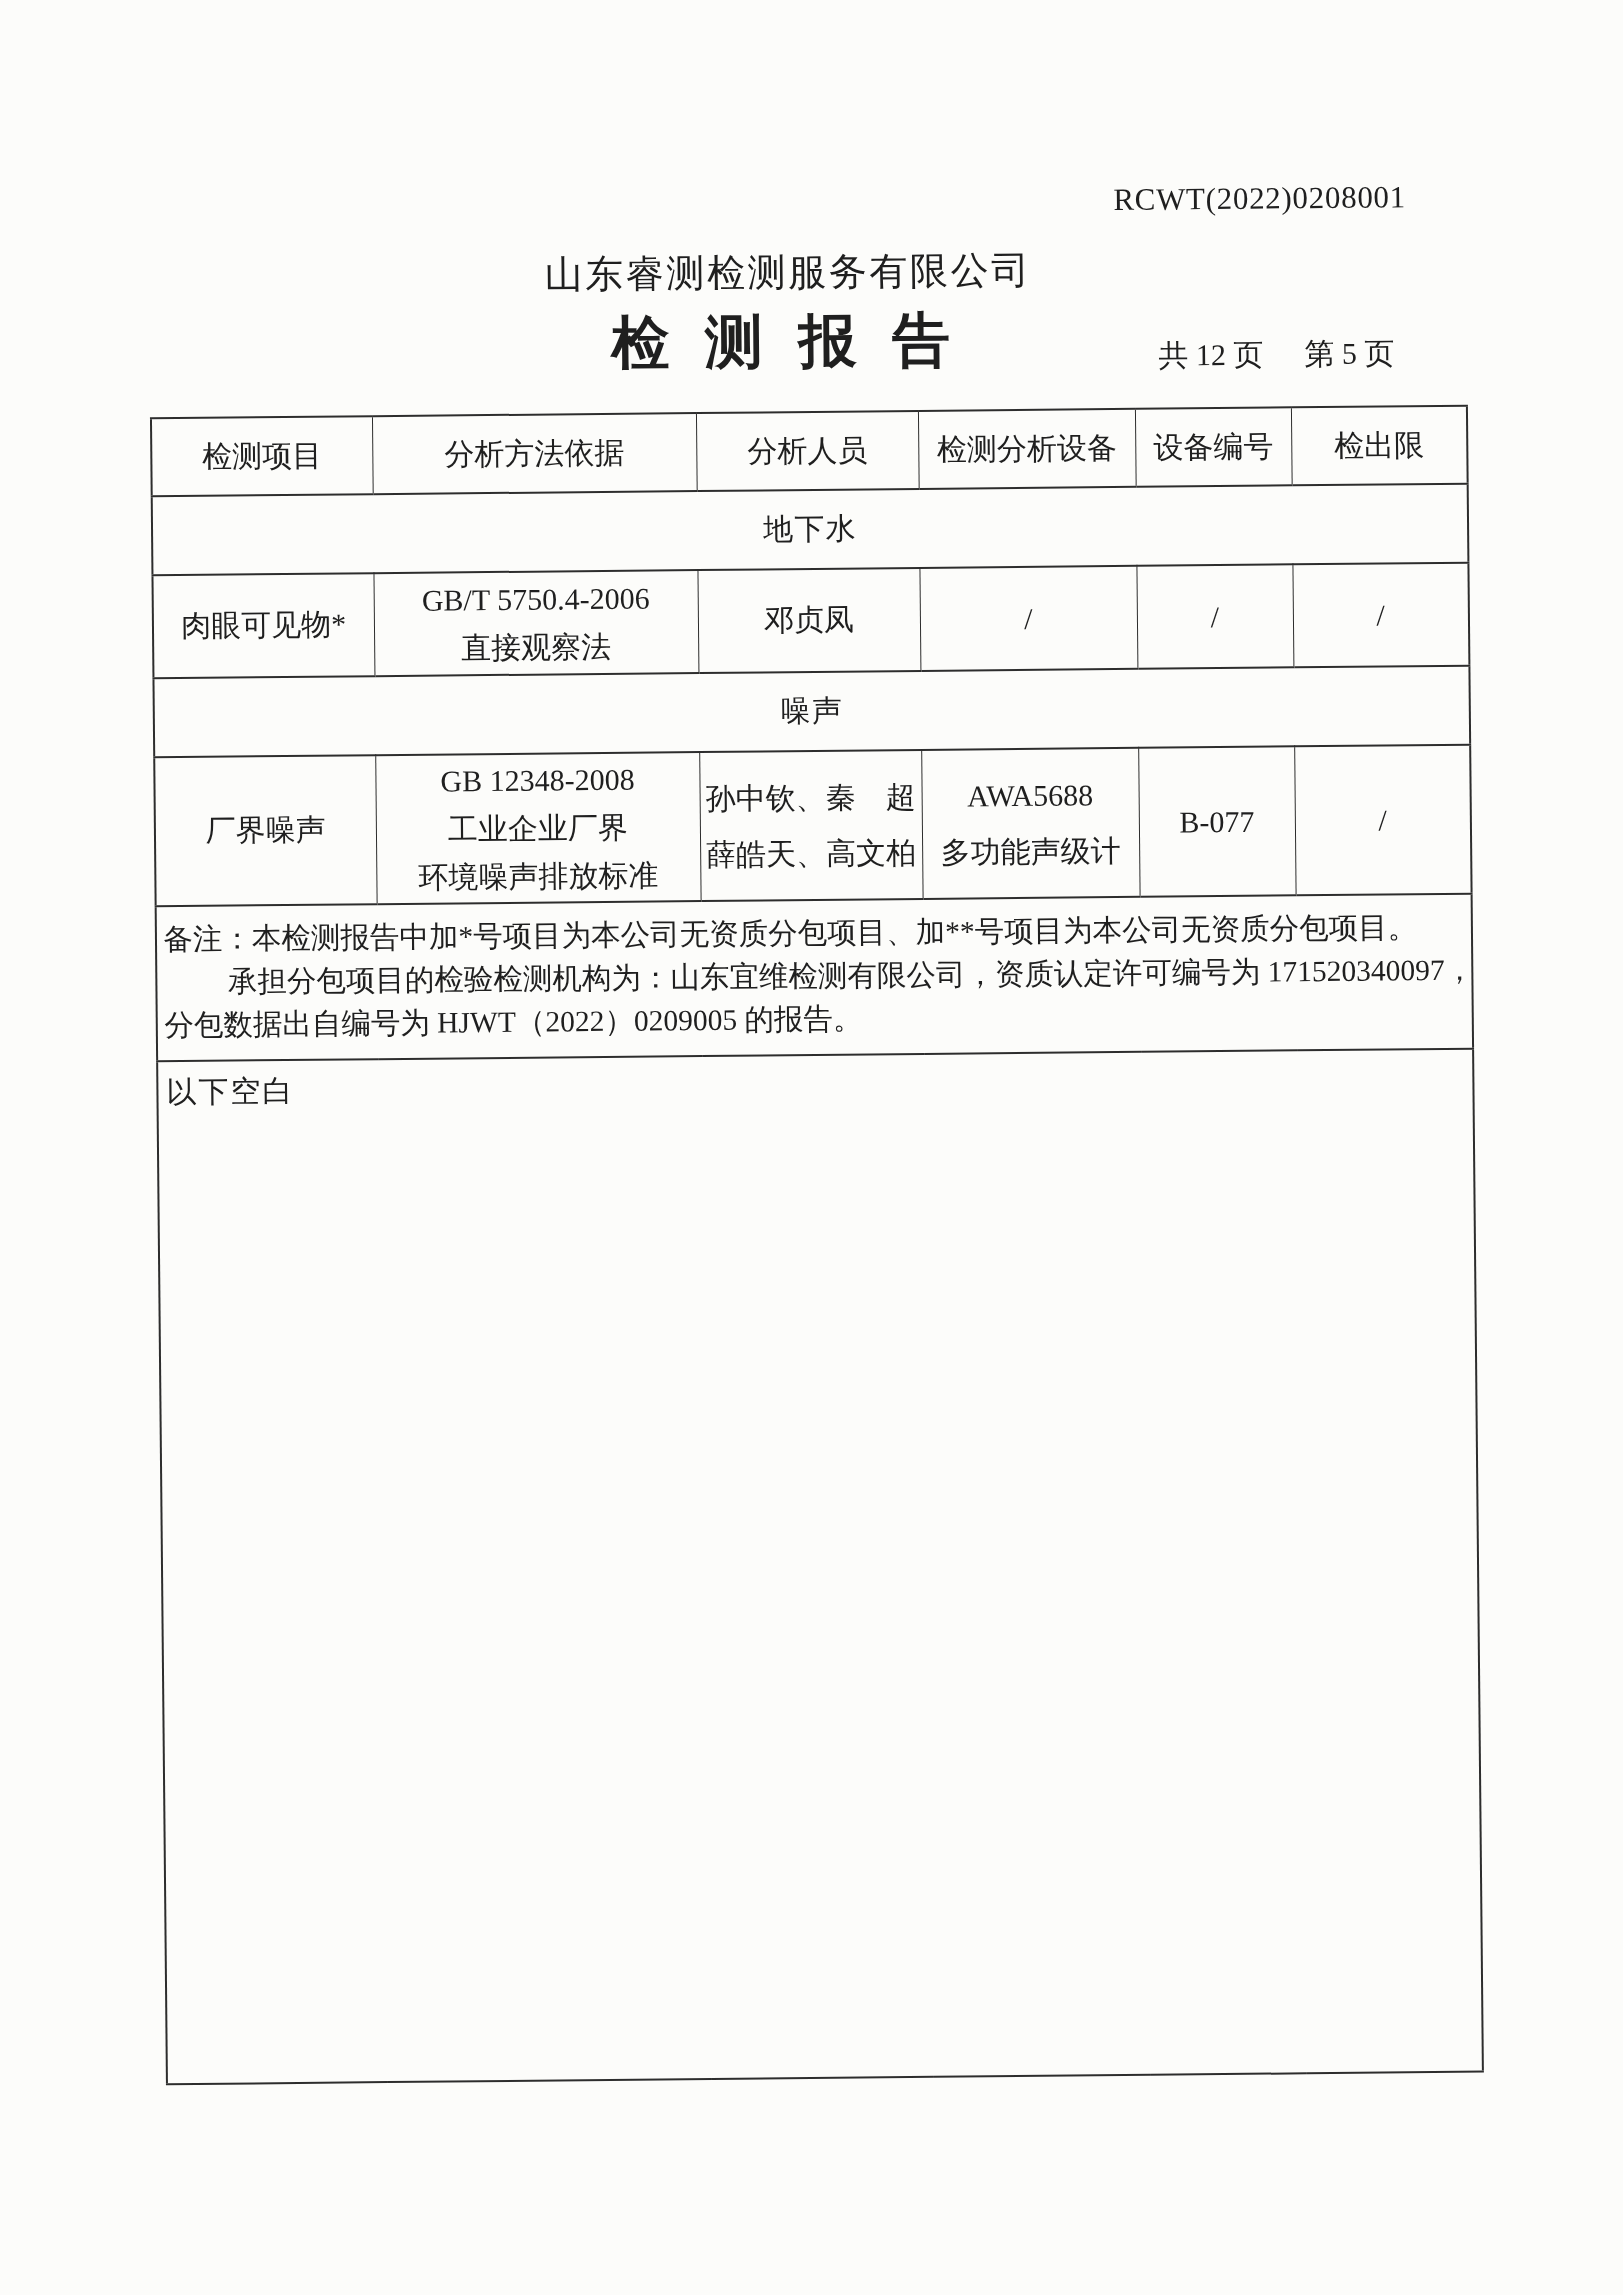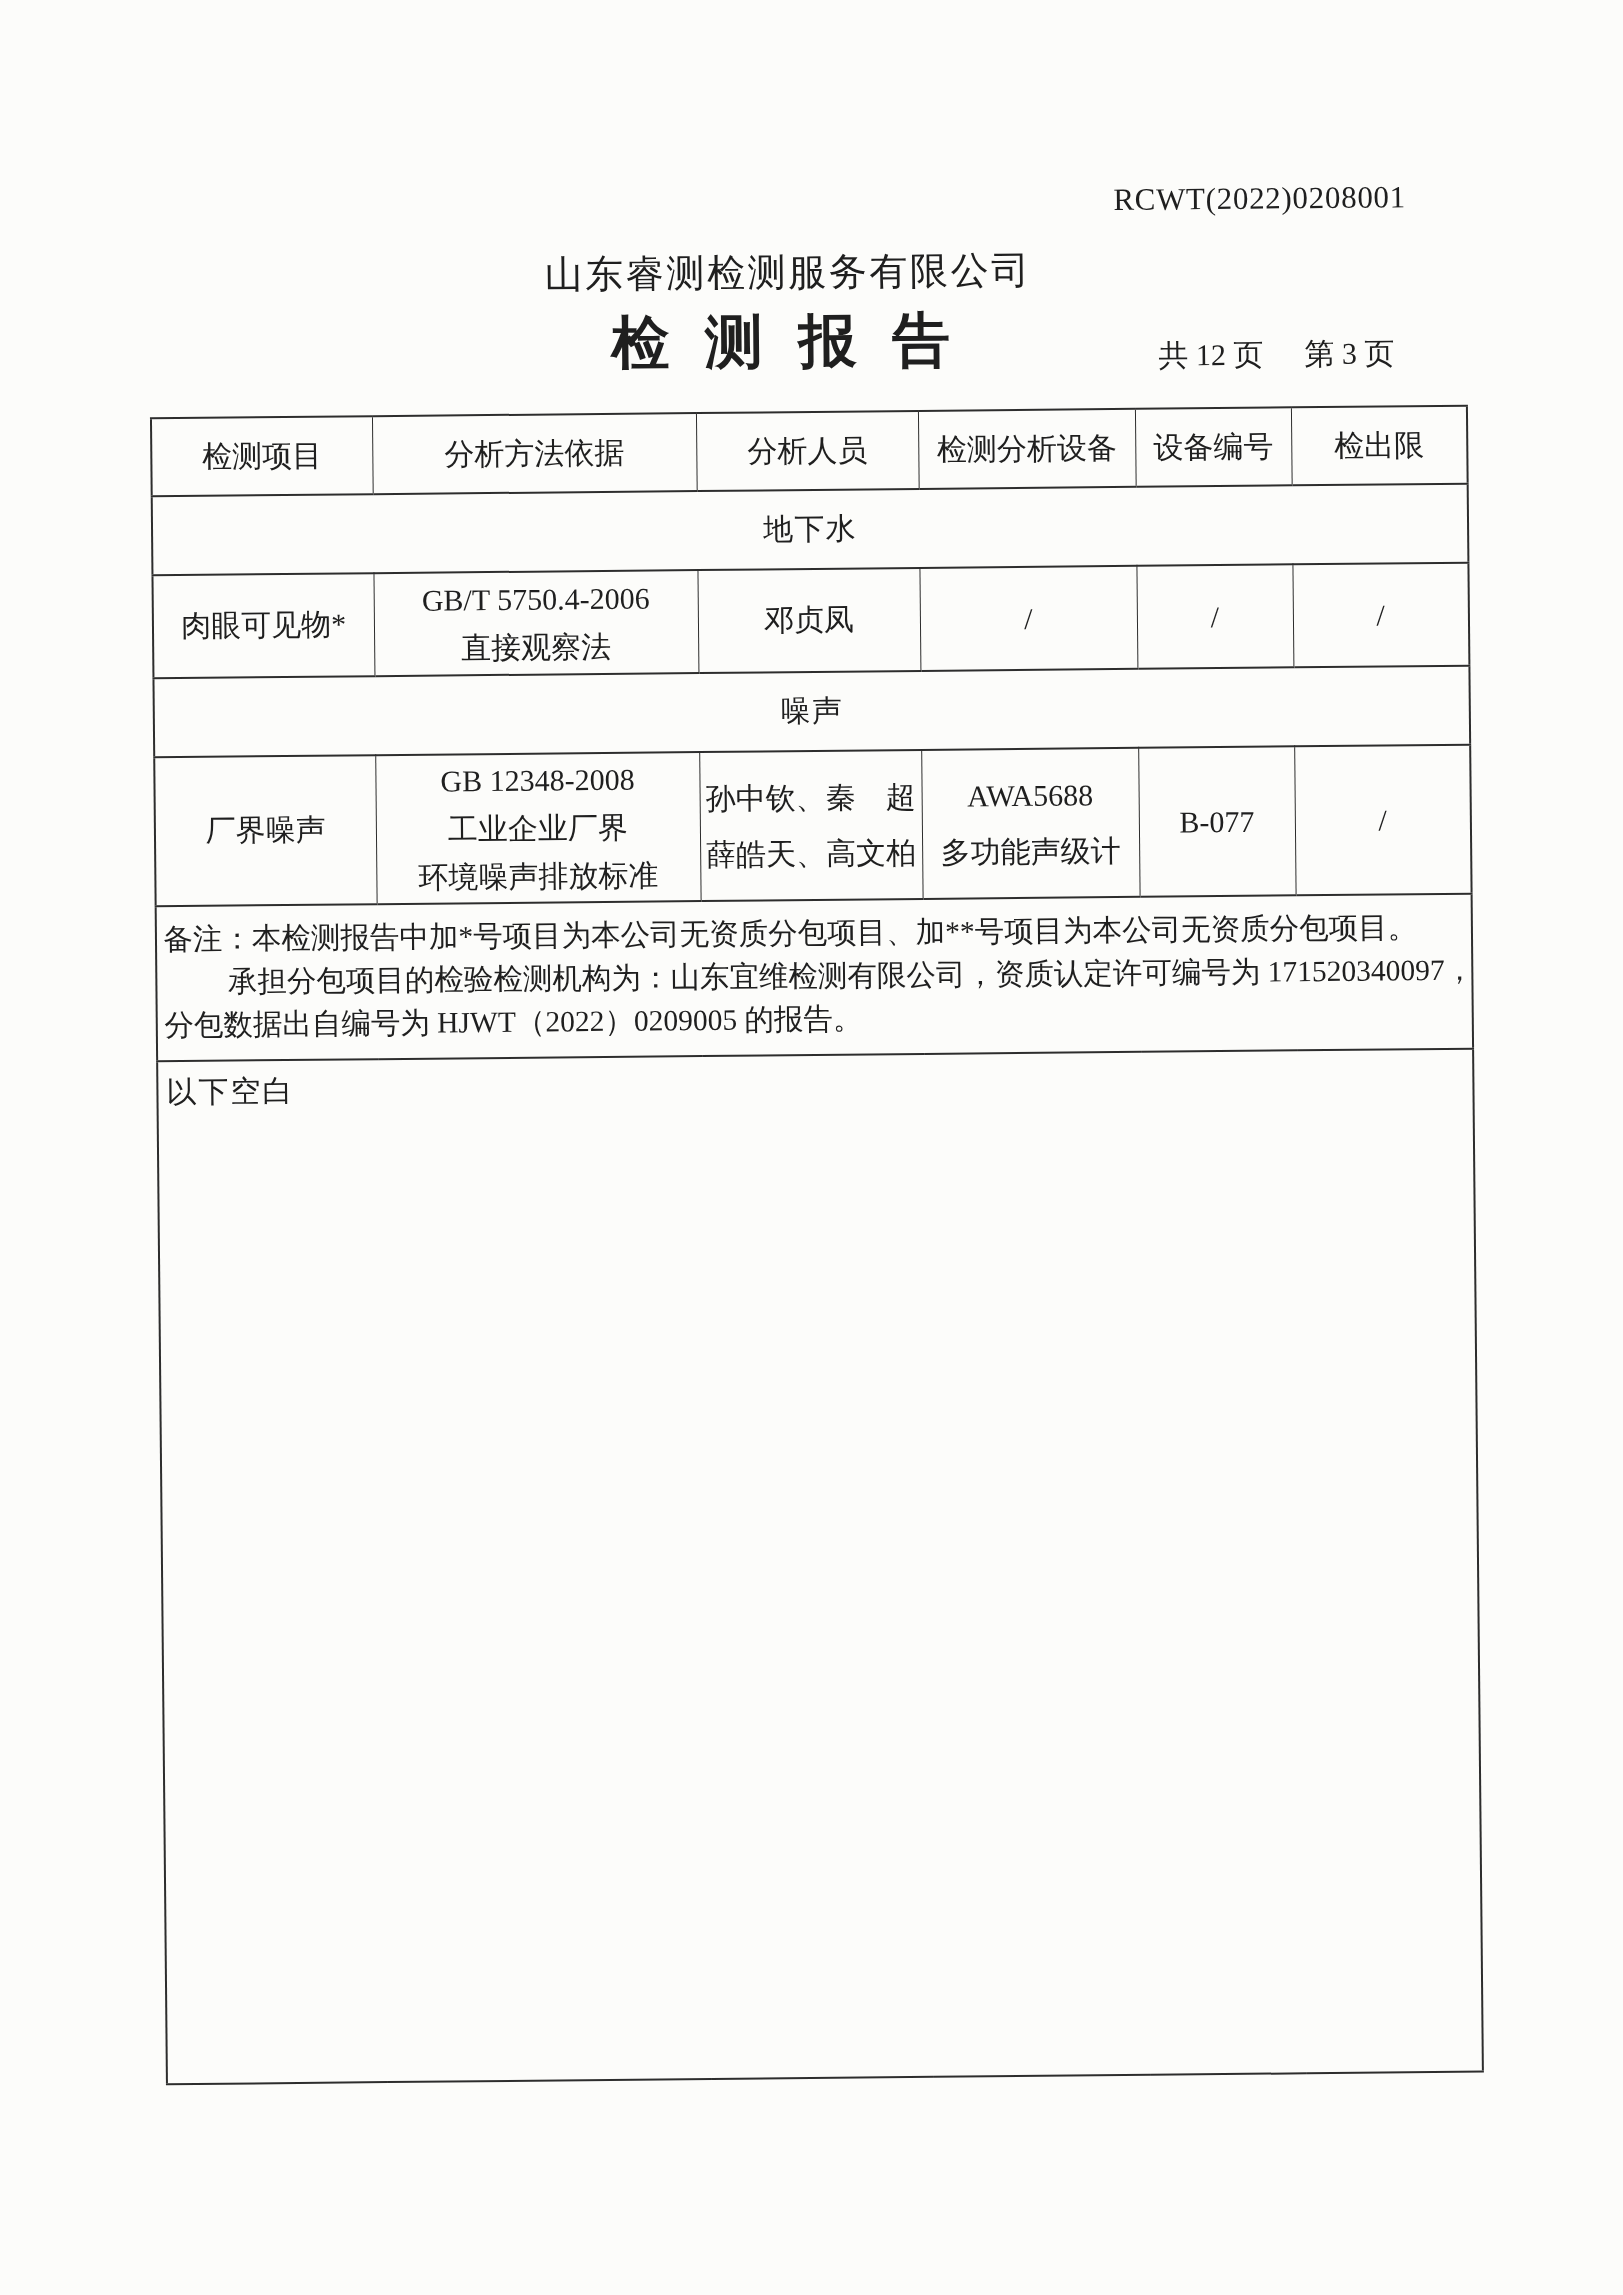--- a/index.html
+++ b/index.html
@@ -107,21 +107,21 @@
 </head>
 <body>
 
 <div class="sheet">
   <div class="rot">
 
     <div class="doc-number">RCWT(2022)0208001</div>
     <div class="company-name">山东睿测检测服务有限公司</div>
     <div class="report-title">检 测 报 告</div>
     <div class="page-info">
-      <span class="pg-total">共 12 页</span><span>第 3 页</span>
+      <span class="pg-total">共 12 页</span><span>第 5 页</span>
     </div>
 
     <table class="report-table">
       <colgroup>
         <col style="width:221px">
         <col style="width:324px">
         <col style="width:222px">
         <col style="width:217px">
         <col style="width:156px">
         <col style="width:176px">

